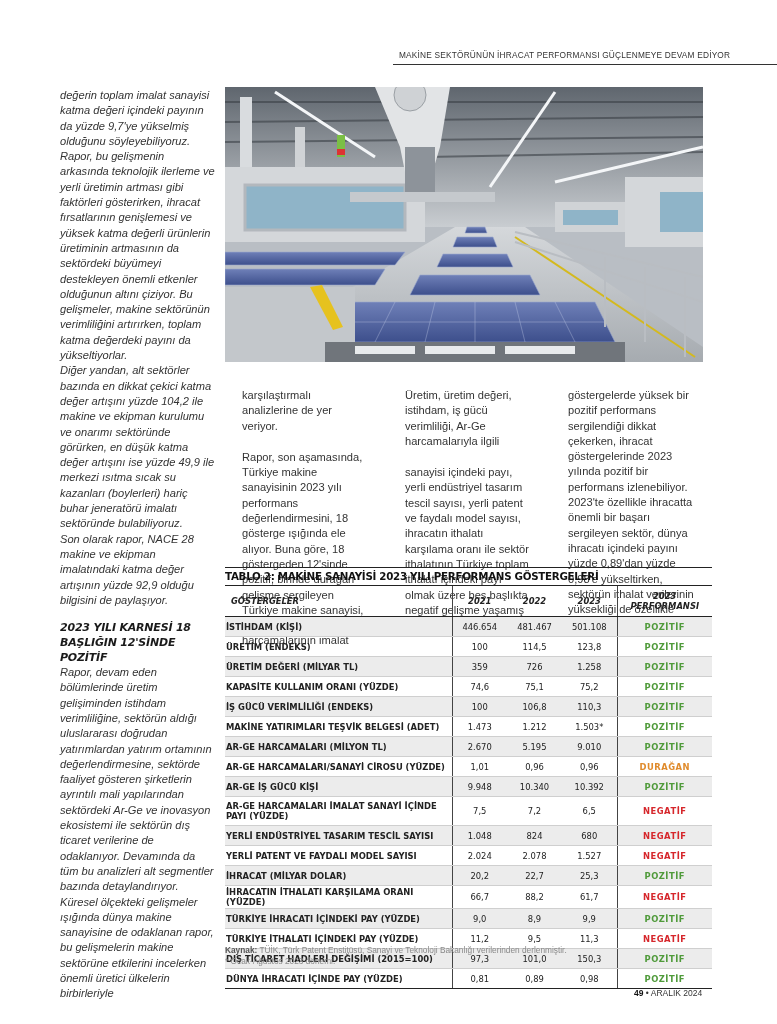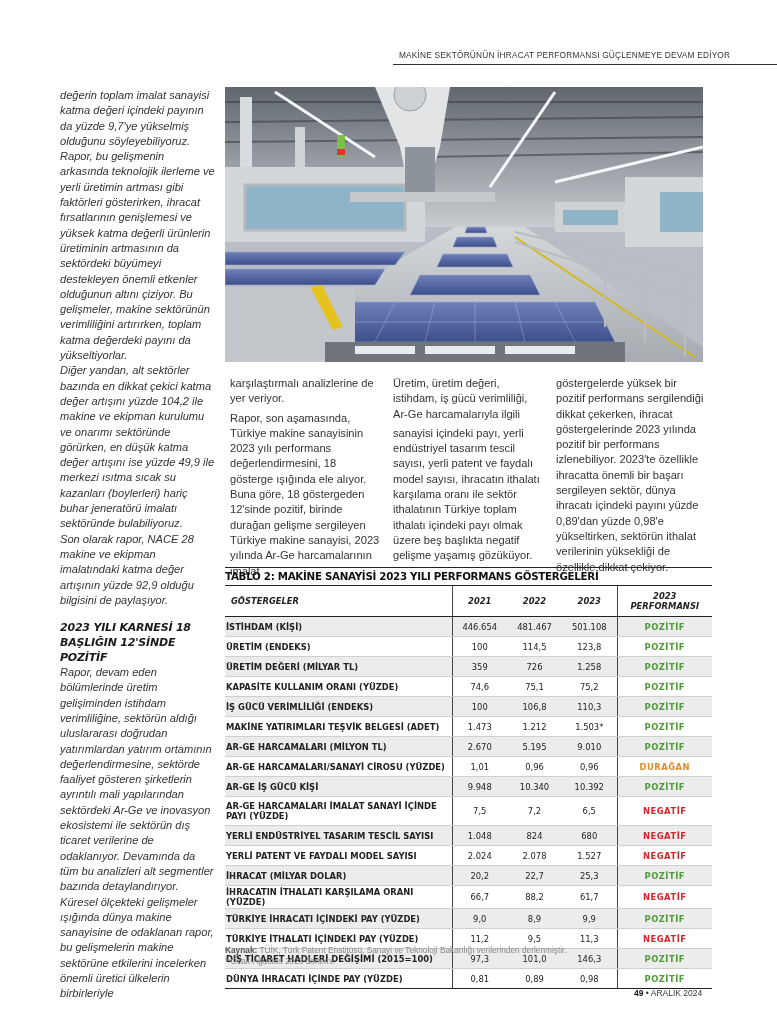--- a/index.html
+++ b/index.html
@@ -4,21 +4,21 @@
 <style>
   html, body { margin:0; padding:0; background:#ffffff; }
   body { width:777px; height:1024px; position:relative; overflow:hidden; font-family:"Liberation Sans", sans-serif; color:#222; }
   .running-head { position:absolute; left:393px; top:48px; width:384px; height:16px; border-bottom:1px solid #333; font-size:8.3px; letter-spacing:0.2px; color:#333; }
   .running-head span { position:absolute; left:6px; top:2px; }
   .col-left { position:absolute; left:60px; top:88px; width:155px; font-size:11.1px; line-height:15.3px; color:#333;font-style:italic; }
   .col-left p { margin:0; }
   .section-head { font-family:"DejaVu Sans", sans-serif; font-weight:bold; font-size:11px; line-height:15px; color:#1a1a1a; margin-top:12px; margin-bottom:0; letter-spacing:-0.2px; }
   .photo { position:absolute; left:225px; top:87px; width:478px; height:275px; overflow:hidden; background:#b9bec4; }
   .col { position:absolute; top:372px; width:158px; font-size:11.1px; line-height:15.3px; color:#333; }
-  .col p { margin:4px; }
+  .col p { margin:16px; }
   .c2 { left:226px; } .c3 { left:389px; } .c4 { left:552px; width:160px; }
   .table-title { position:absolute; left:225px; top:567px; width:487px; font-family:"DejaVu Sans", sans-serif; font-weight:bold; font-size:10.3px; color:#111; letter-spacing:-0.3px; border-top:1px solid #222; padding-top:2px; }
   table.perf { position:absolute; left:225px; top:585px; width:487px; border-collapse:collapse; font-family:"DejaVu Sans", sans-serif; font-size:8.4px; color:#222; }
   table.perf th { font-weight:bold; text-align:center; height:28px; border-top:1px solid #222; border-bottom:1px solid #222;font-style:italic; }
   table.perf th.first { text-align:left; padding-left:6px; }
   table.perf td { height:17px; text-align:center; border-bottom:1px solid #cfcfcf; font-weight:normal; }
   table.perf td.name { text-align:left; font-weight:bold; }
   table.perf tr.tall td { height:26px; line-height:10px; }
   table.perf tr.odd td { background:#ececec; }
   table.perf td.y, table.perf th.y { border-left:1px solid #444; }
@@ -268,21 +268,21 @@
         <td class="name">TÜRKİYE İTHALATI İÇİNDEKİ PAY (YÜZDE)</td>
         <td class="y">11,2</td>
         <td>9,5</td>
         <td>11,3</td>
         <td class="p"><span class="neg" style="color: rgb(214, 38, 43);">NEGATİF</span></td>
       </tr>
       <tr class="odd">
         <td class="name">DIŞ TİCARET HADLERİ DEĞİŞİMİ (2015=100)</td>
         <td class="y">97,3</td>
         <td>101,0</td>
-        <td>146,3</td>
+        <td>150,3</td>
         <td class="p"><span class="pos" style="color: rgb(79, 154, 58);">POZİTİF</span></td>
       </tr>
       <tr>
         <td class="name">DÜNYA İHRACATI İÇİNDE PAY (YÜZDE)</td>
         <td class="y">0,81</td>
         <td>0,89</td>
         <td>0,98</td>
         <td class="p"><span class="pos" style="color: rgb(79, 154, 58);">POZİTİF</span></td>
       </tr>
     </tbody>

